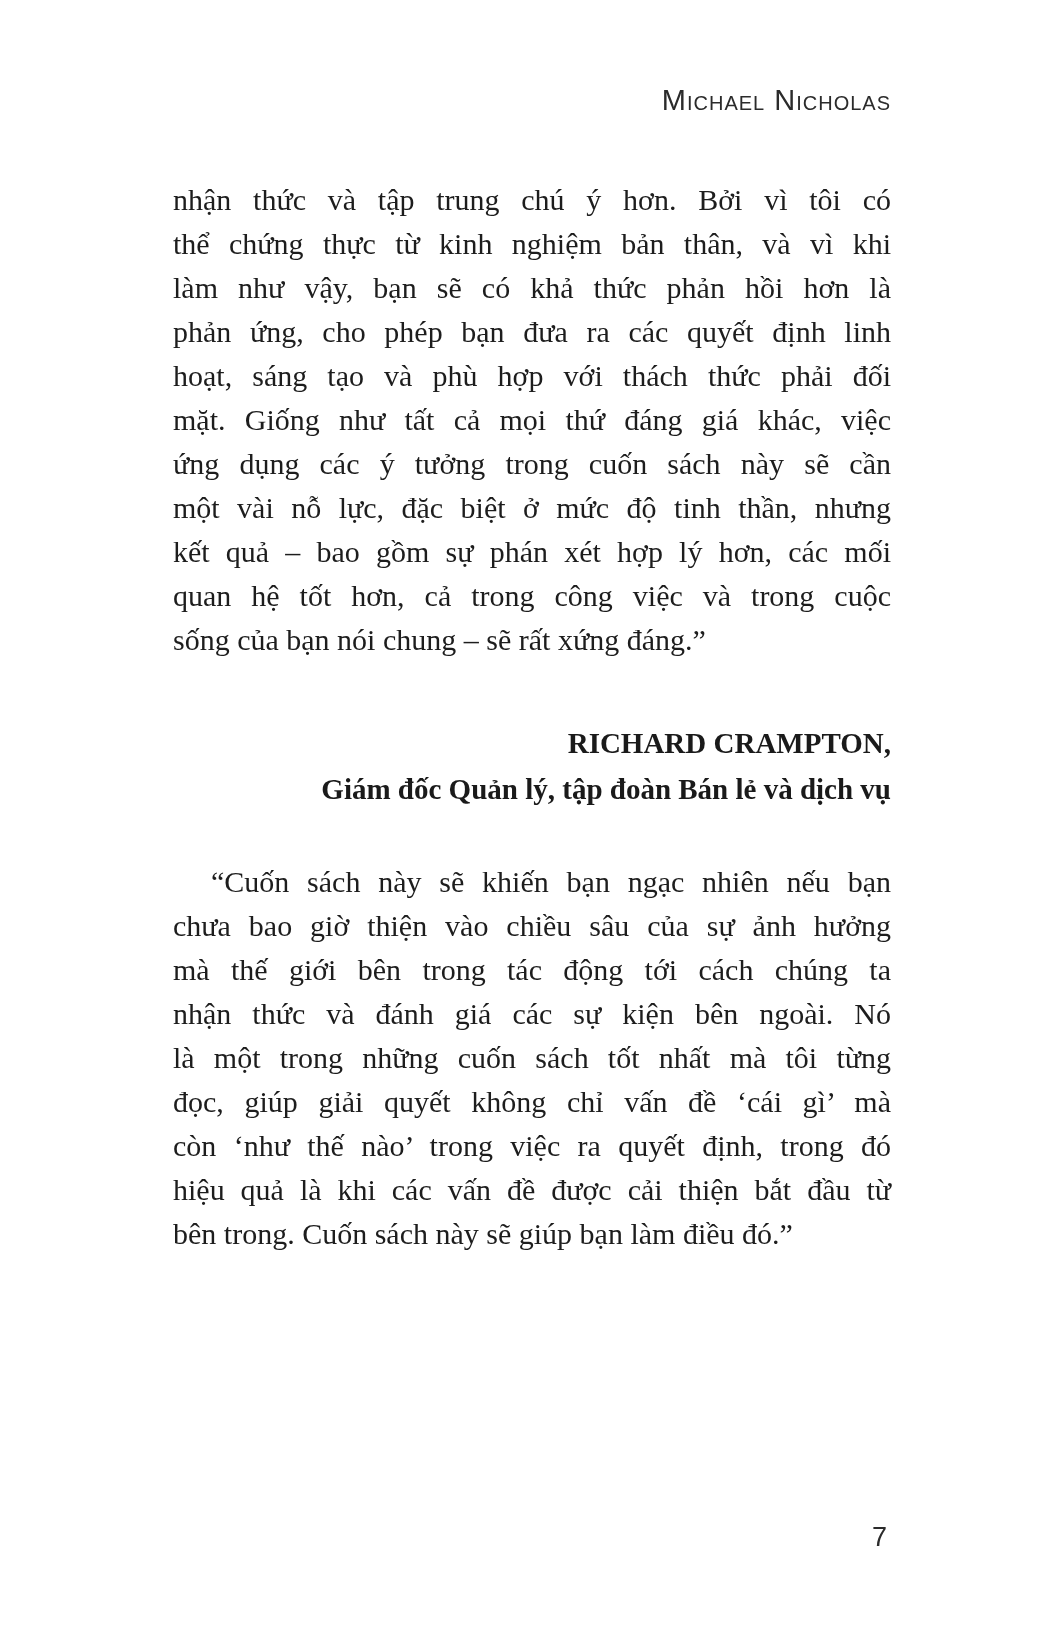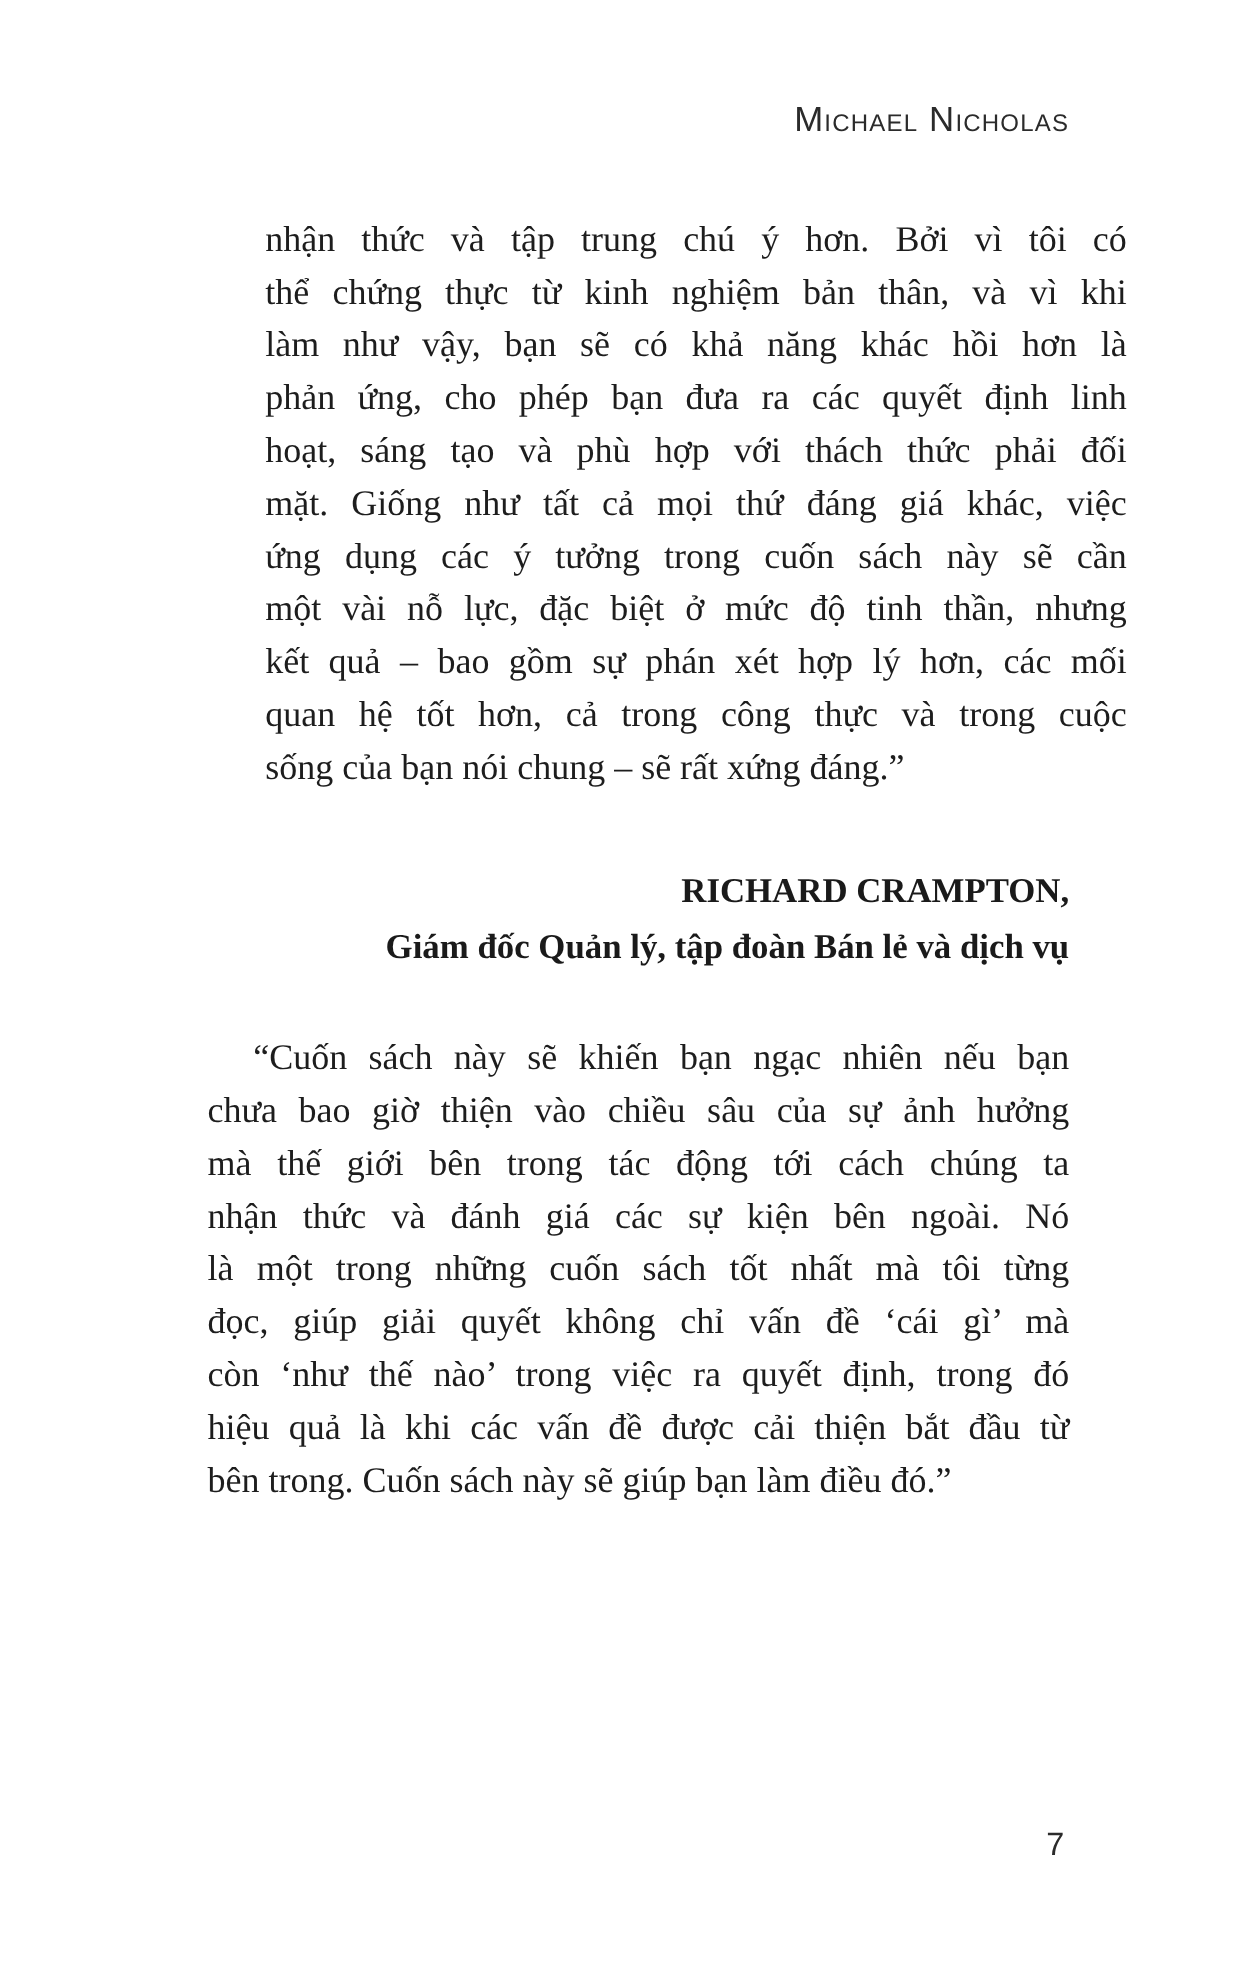--- a/index.html
+++ b/index.html
@@ -29,21 +29,21 @@
     letter-spacing: 1px;
     color: #2b2b2b;
   }
   .para {
     position: absolute;
     left: 173px;
     width: 718px;
     font-size: 30px;
     line-height: 44px;
   }
-  .para-1 { top: 178px; margin-left: 48px; }
+  .para-1 { top: 178px; }
   .para-2 { top: 860px; }
   .line {
     text-align: justify;
     text-align-last: justify;
     white-space: normal;
   }
   .line.last {
     text-align-last: left;
   }
   .line.indent {
@@ -75,28 +75,28 @@
 </head>
 <body>
 
 <div class="page">
 
   <div class="running-header">Michael Nicholas</div>
 
   <div class="para para-1">
       <div class="line">nhận thức và tập trung chú ý hơn. Bởi vì tôi có</div>
       <div class="line">thể chứng thực từ kinh nghiệm bản thân, và vì khi</div>
-      <div class="line">làm như vậy, bạn sẽ có khả năng khác hồi hơn là</div>
+      <div class="line">làm như vậy, bạn sẽ có khả thức phản hồi hơn là</div>
       <div class="line">phản ứng, cho phép bạn đưa ra các quyết định linh</div>
       <div class="line">hoạt, sáng tạo và phù hợp với thách thức phải đối</div>
       <div class="line">mặt. Giống như tất cả mọi thứ đáng giá khác, việc</div>
       <div class="line">ứng dụng các ý tưởng trong cuốn sách này sẽ cần</div>
       <div class="line">một vài nỗ lực, đặc biệt ở mức độ tinh thần, nhưng</div>
       <div class="line">kết quả – bao gồm sự phán xét hợp lý hơn, các mối</div>
-      <div class="line">quan hệ tốt hơn, cả trong công thực và trong cuộc</div>
+      <div class="line">quan hệ tốt hơn, cả trong công việc và trong cuộc</div>
       <div class="line last">sống của bạn nói chung – sẽ rất xứng đáng.”</div>
     </div>
 
   <div class="attribution attribution-1">
     <div>RICHARD CRAMPTON,</div>
     <div>Giám đốc Quản lý, tập đoàn Bán lẻ và dịch vụ</div>
   </div>
 
   <div class="para para-2">
       <div class="line indent">“Cuốn sách này sẽ khiến bạn ngạc nhiên nếu bạn</div>

